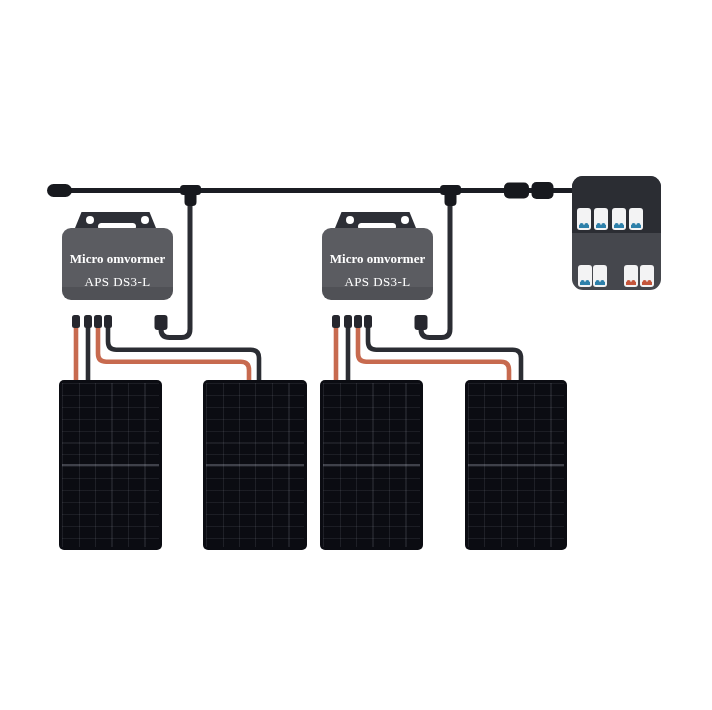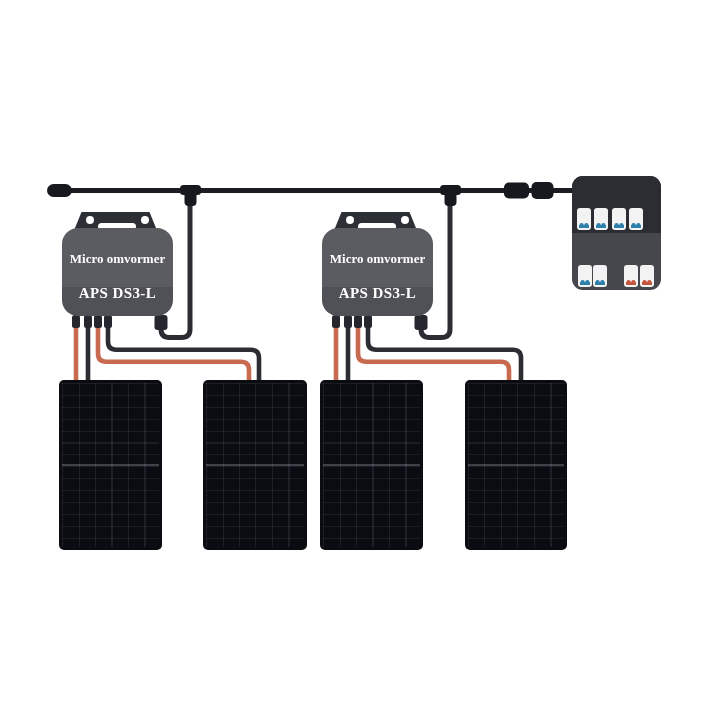--- a/index.html
+++ b/index.html
@@ -26,25 +26,25 @@
   
   .inverter{position:absolute;top:212px;width:111px;height:110px;}
   .inverter-1{left:62px;}
   .inverter-2{left:322px;}
   .bracket{position:absolute;left:11px;top:0;width:85px;height:21px;background:#2d2f36;
     -webkit-clip-path:polygon(10% 0,90% 0,100% 100%,0 100%);clip-path:polygon(10% 0,90% 0,100% 100%,0 100%);}
   .hole{position:absolute;top:4px;width:8px;height:8px;border-radius:50%;background:#ffffff;}
   .hole-left{left:13px;}
   .hole-right{left:68px;}
   .slot{position:absolute;left:25px;top:11px;width:38px;height:7px;border-radius:3.5px;background:#ffffff;}
-  .inv-body{position:absolute;left:0;top:16px;width:111px;height:88px;border-radius:16px;
+  .inv-body{position:absolute;left:0;top:16px;width:111px;height:72px;border-radius:9px;
     background:linear-gradient(to bottom,#5b5c61 0,#5b5c61 59px,#505156 59px,#505156 100%);}
   .inv-label{position:absolute;left:0;top:24px;width:100%;text-align:center;color:#ffffff;line-height:1.15;}
   .inv-title{font-size:13px;font-weight:700;}
-  .inv-model{font-size:15px;font-weight:700;letter-spacing:0.4px;margin-top:18px;}
+  .inv-model{font-size:13px;font-weight:400;letter-spacing:0.4px;margin-top:8px;}
 
   
   .dist-box{position:absolute;left:572px;top:176px;width:89px;height:114px;border-radius:11px;background:#45474d;overflow:hidden;}
   .box-top{position:absolute;left:0;top:0;width:100%;height:57px;background:#2b2d33;}
   .breaker{position:absolute;width:13.5px;background:#f3f3f4;border-radius:3px;}
   .breaker svg{position:absolute;left:1.75px;bottom:2px;width:10px;height:7px;display:block;}
   .row-top .breaker{top:31.5px;height:22px;}
   .row-bottom .breaker{top:89px;height:21.5px;}
   .glyph-blue{fill:#2e80aa;}
   .glyph-orange{fill:#c4563c;}

